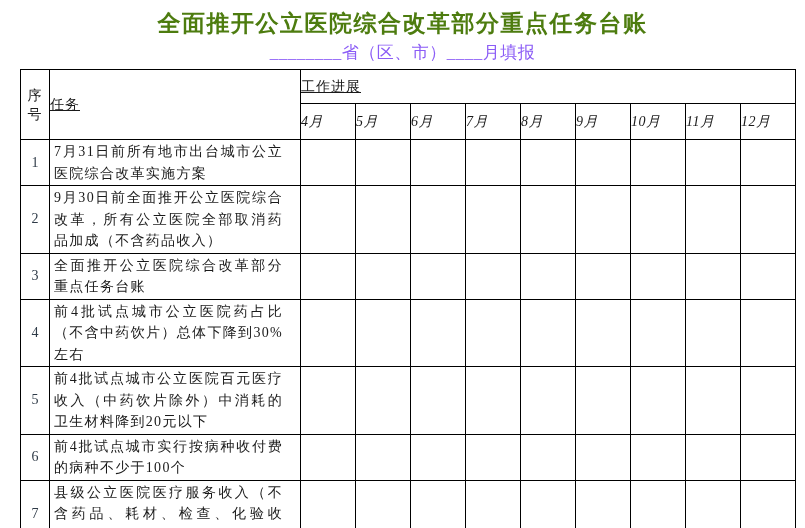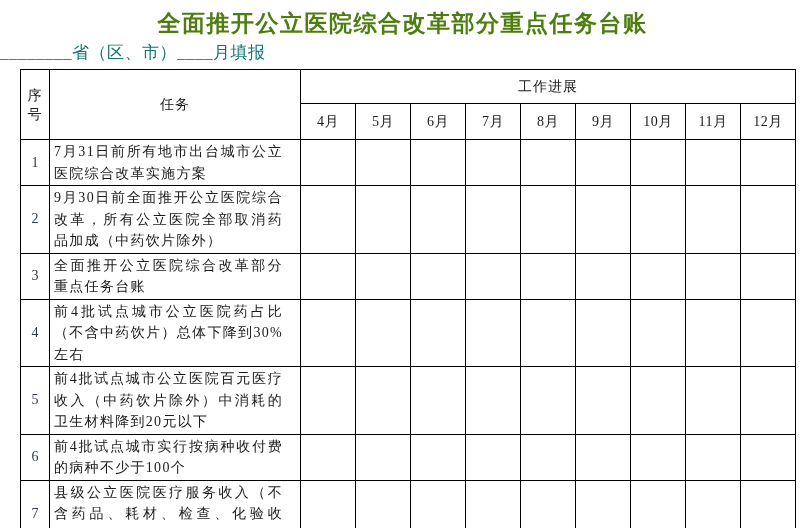--- a/index.html
+++ b/index.html
@@ -19,24 +19,25 @@
   }
   .title {
     text-align: center;
     font-size: 23px;
     font-weight: bold;
     letter-spacing: 1.5px;
     line-height: 34px;
     color: #4d7c0f;
   }
   .subtitle {
+    text-align: center;
     font-size: 17px;
     letter-spacing: 0.5px;
     line-height: 24px;
-    color: #0f766e;
+    color: #8b5cf6;
     margin-bottom: 4px;
   }
   table.ledger {
     border-collapse: collapse;
     table-layout: fixed;
     width: 775px;
     margin-left: 20px;
   }
   table.ledger th,
   table.ledger td {
@@ -49,24 +50,25 @@
   col.c-no   { width: 29px; }
   col.c-task { width: 251px; }
   col.c-m    { width: 55px; }
   .th-index {
     text-align: center;
     line-height: 19px;
     letter-spacing: 1px;
     padding: 0 6px;
   }
   .th-task, .th-progress {
-    text-align: center;
+    text-align: left;
     letter-spacing: 1px;
-  }
-  .th-month { text-align: center; letter-spacing: 0.5px; }
+    text-decoration: underline;
+  }
+  .th-month { text-align: left; letter-spacing: 0.5px; font-style: italic; }
   .td-no {
     text-align: center;
     font-size: 14px;
     color: #2e3a47;
   }
   .td-task {
     padding: 1px 17px 1px 4px;
     line-height: 21.5px;
     letter-spacing: 1.3px;
     text-align: justify;
@@ -128,21 +130,21 @@
           <td></td>
           <td></td>
           <td></td>
           <td></td>
           <td></td>
           <td></td>
           <td></td>
       </tr>
       <tr class="r2">
         <td class="td-no">2</td>
-        <td class="td-task">9月30日前全面推开公立医院综合改革，所有公立医院全部取消药品加成（中药饮片除外）</td>
+        <td class="td-task">9月30日前全面推开公立医院综合改革，所有公立医院全部取消药品加成（不含药品收入）</td>
         <td></td>
           <td></td>
           <td></td>
           <td></td>
           <td></td>
           <td></td>
           <td></td>
           <td></td>
           <td></td>
       </tr>

